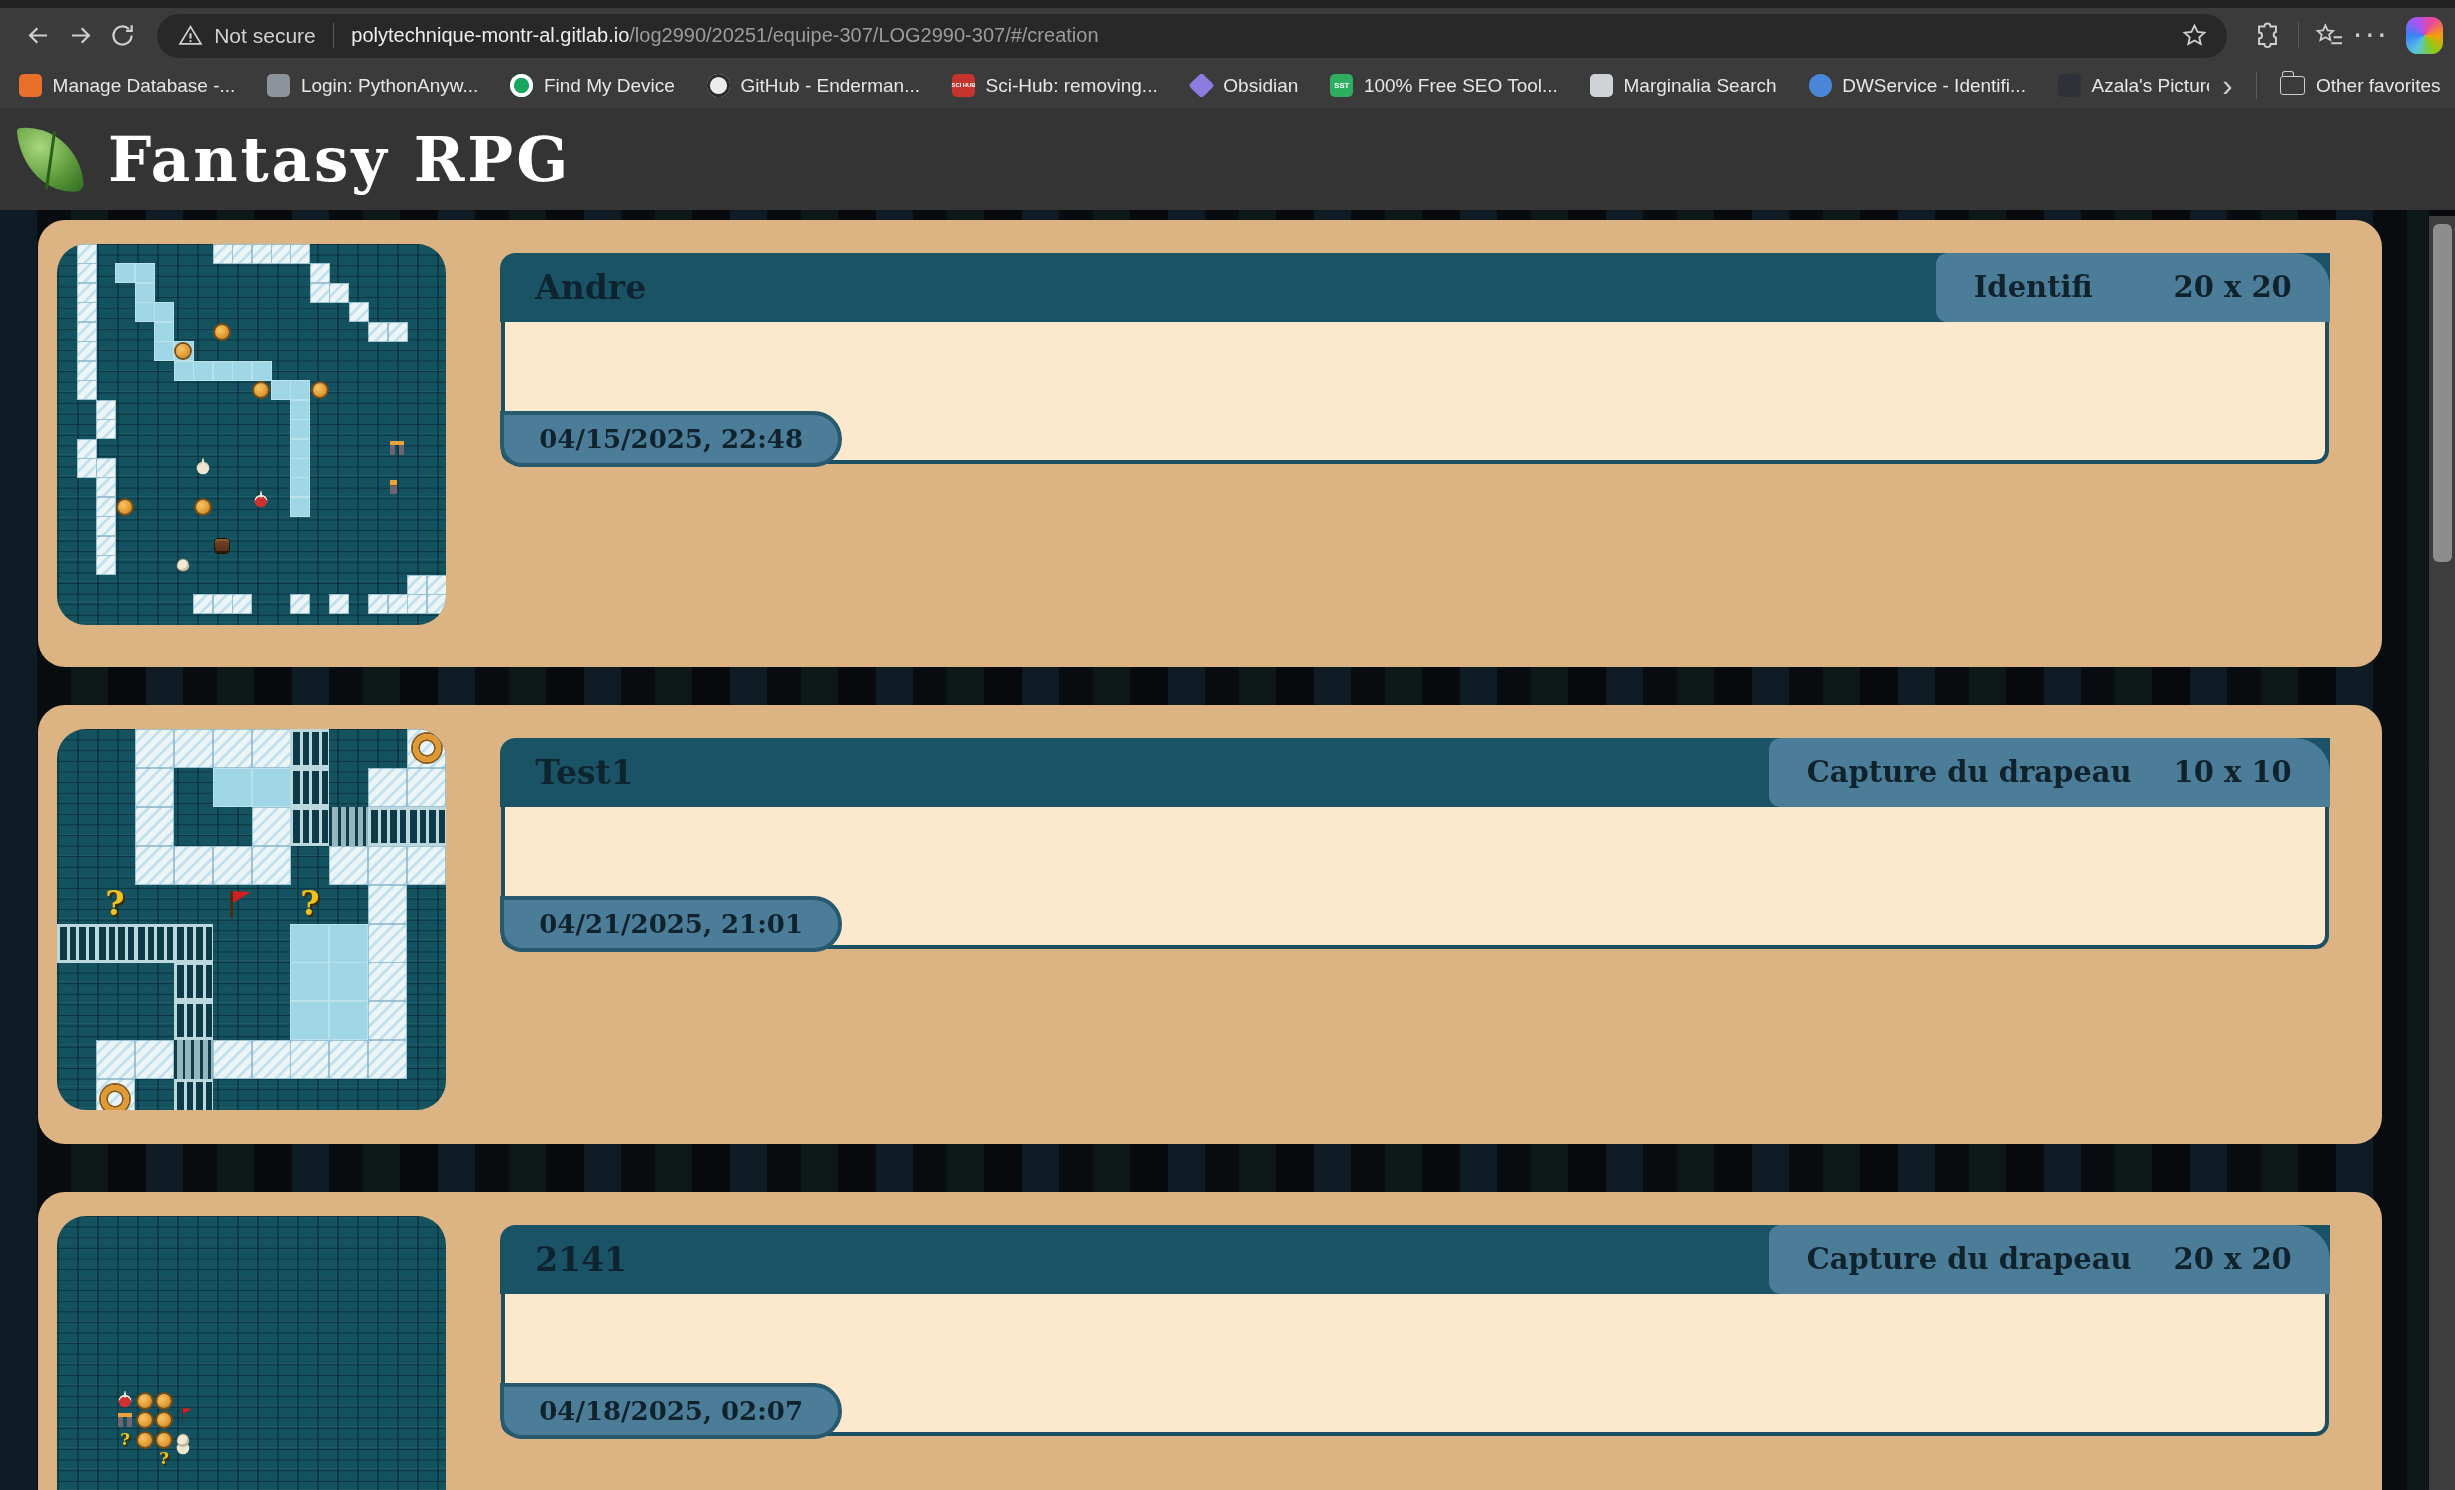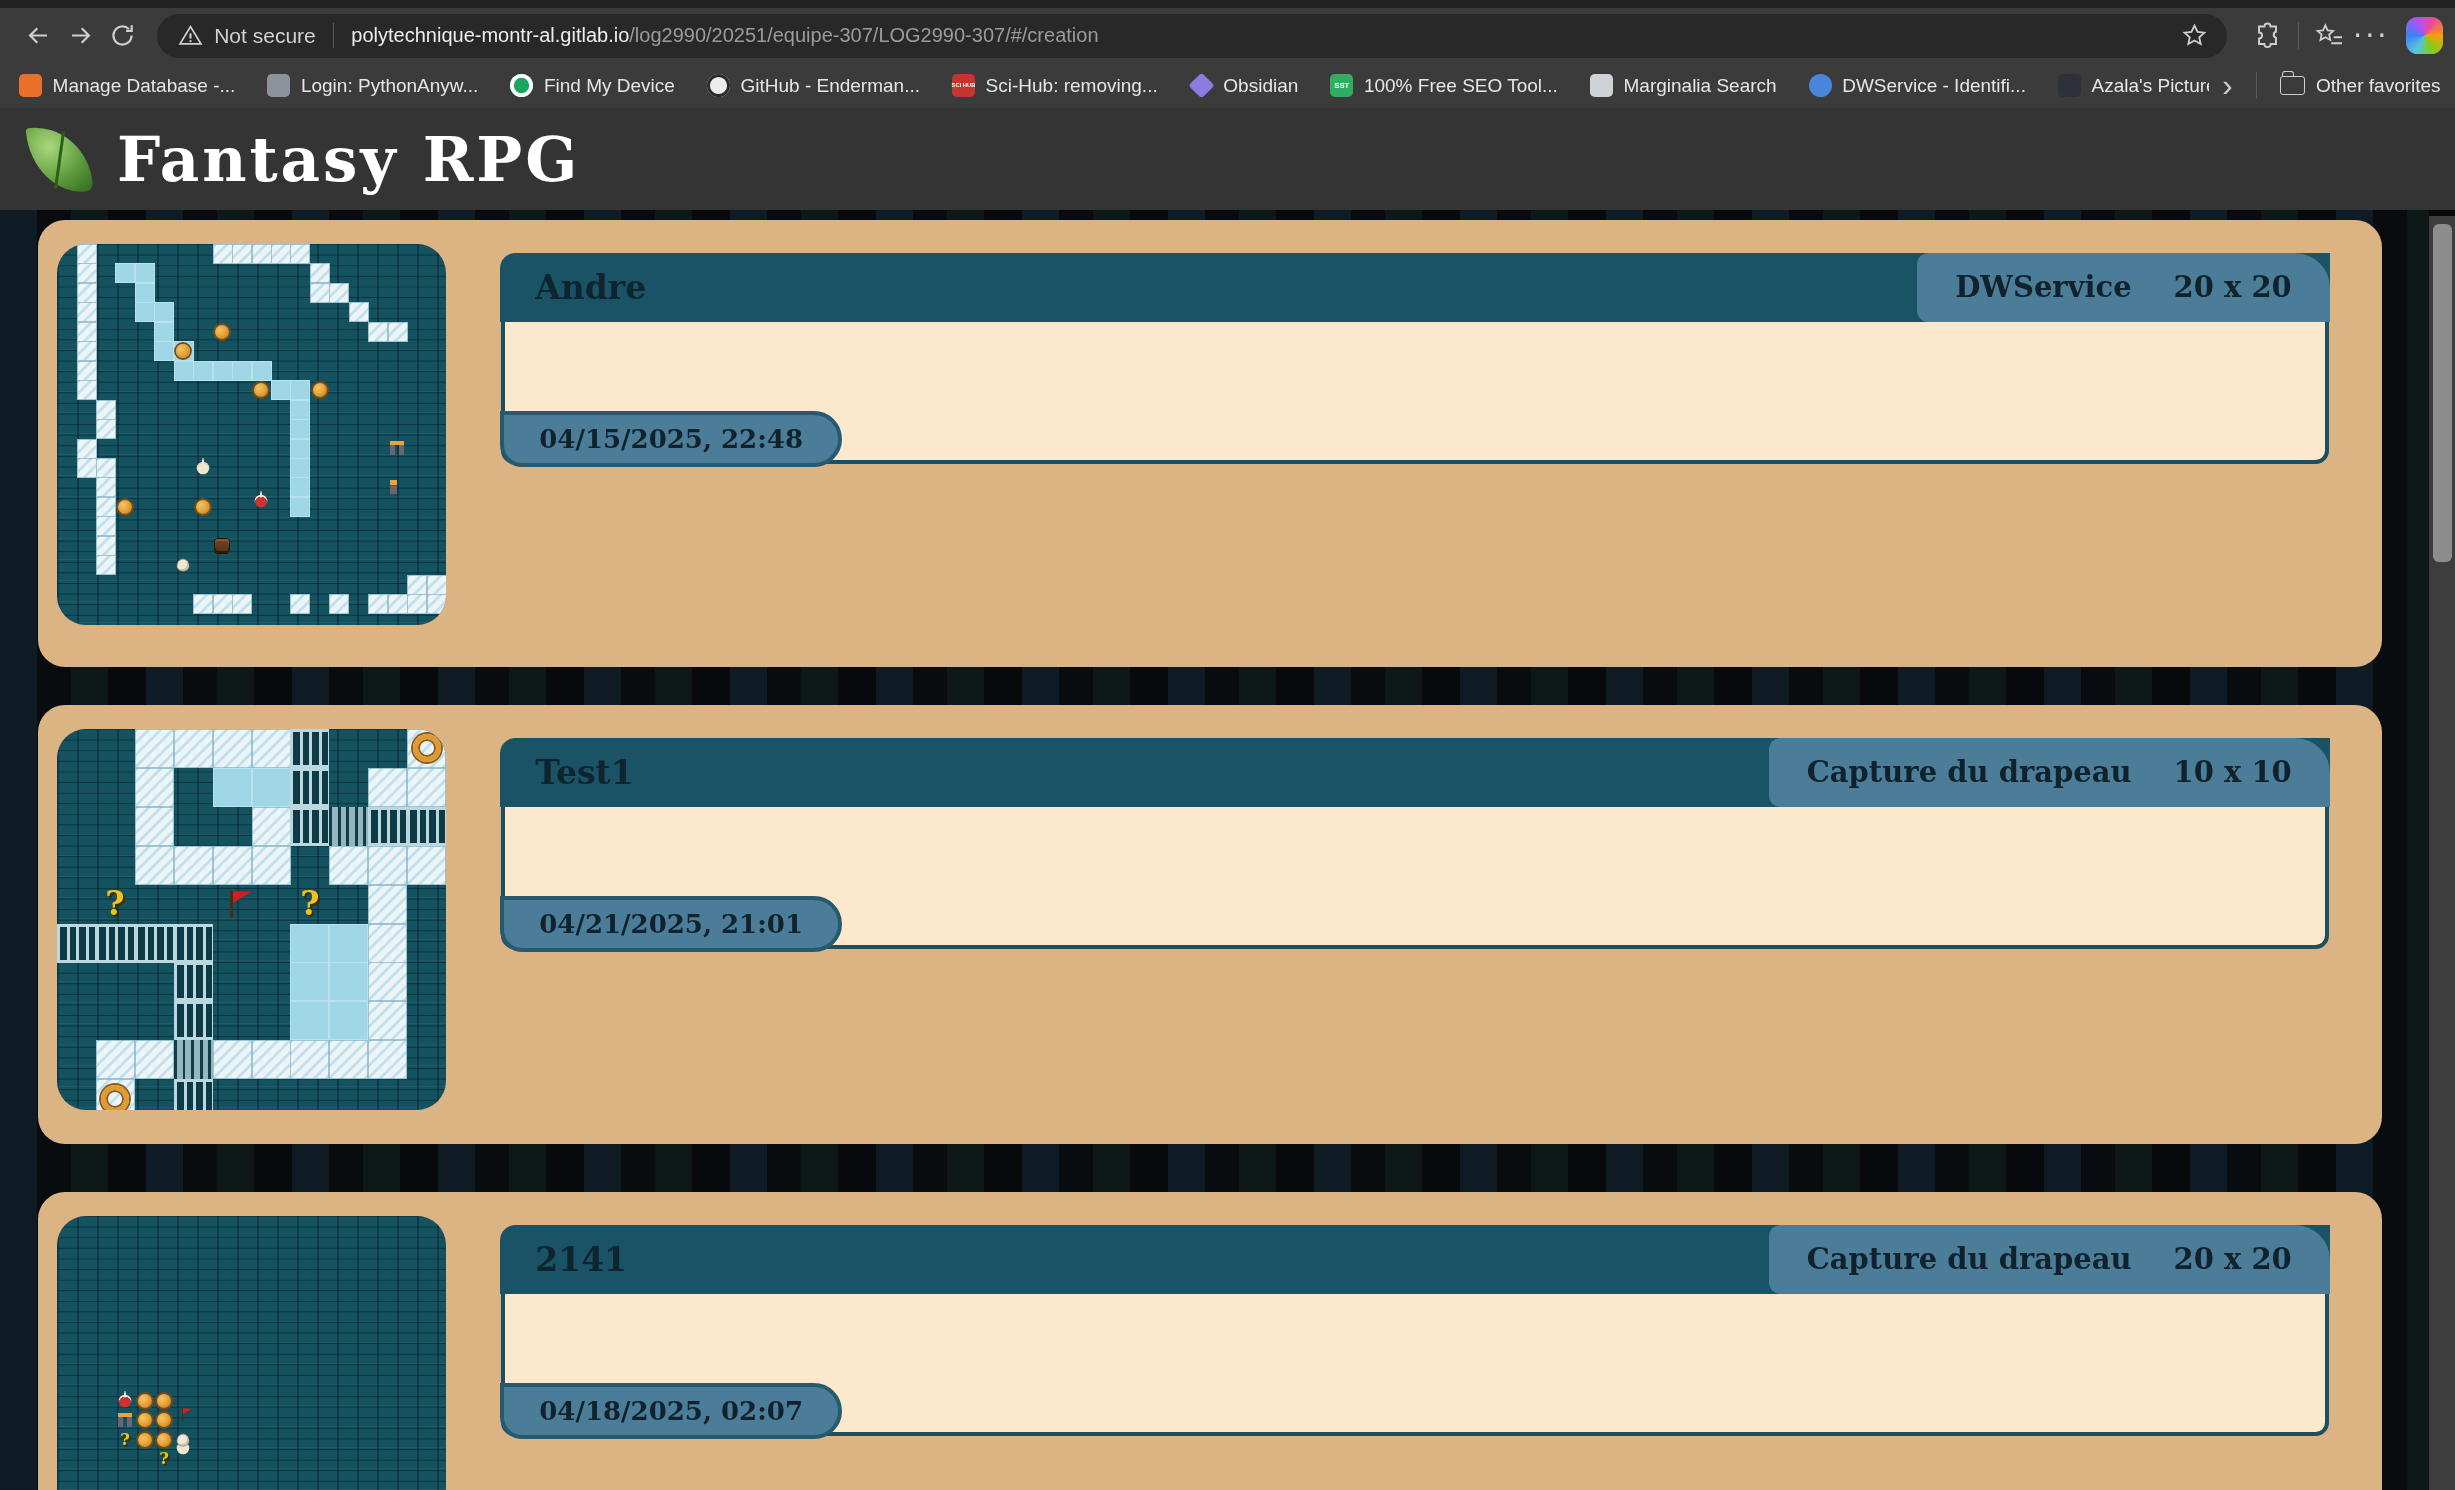--- a/index.html
+++ b/index.html
@@ -39,21 +39,21 @@
   .bm-ic.obsidian-icon { transform:rotate(45deg) scale(.8); border-radius:3.8px; }
   .bm-ic.sci-hub-icon { font-size:5.8px; }
   .bm-chevron { color:#cfcfcf; font-size:31px; padding:0 13.4px; line-height:1; }
   .bm-right { display:flex; align-items:center; gap:11.5px; padding-left:13.4px; }
   .folder-icon { width:25px; height:19px; border:1.9px solid #cfcfcf; border-radius:2.9px; position:relative; }
   .folder-icon::before { content:""; position:absolute; top:-5.8px; left:1.9px; width:9.6px; height:3.8px;
                          border:1.9px solid #cfcfcf; border-bottom:none; border-radius:2.9px 2.9px 0 0; }
 
   
   .page { position:absolute; top:108px; left:0; right:0; bottom:0; background:#07090c; }
-  .page-header { height:102px; background:#343434; display:flex; align-items:center; gap:27px; padding-left:29px; }
+  .page-header { height:102px; background:#343434; display:flex; align-items:center; gap:27px; padding-left:20px; }
   .leaf { width:61px; height:69px; position:relative; transform:rotate(-6deg);
           background:radial-gradient(circle at 35% 30%, #a9d87b, #5f9c3e 55%, #2f6b1f);
           border-radius:6% 94% 12% 88% / 6% 88% 12% 94%; }
   .leaf::after { content:""; position:absolute; left:48%; top:8%; width:2.9px; height:84%;
                  background:#2c5e1b; transform:rotate(14deg); }
   .site-title { font-family:"DejaVu Serif", serif; font-weight:700; font-size:61px; color:#ffffff; letter-spacing:2.9px; }
 
   .page-body { position:absolute; top:102px; left:0; right:27px; bottom:0; overflow:hidden;
                background:#07090c;
                background-image:repeating-linear-gradient(90deg, rgba(26,50,66,.45) 0 37px,
@@ -320,21 +320,21 @@
             <div class="item item-flask-red-icon" style="left: 197px; top: 236px; width: 14px; height: 14px; font-size: 16.5px;"></div>
             <div class="item item-barrel-icon" style="left: 158px; top: 295px; width: 14px; height: 14px; font-size: 16.5px;"></div>
             <div class="item item-egg-icon" style="left: 119px; top: 314px; width: 14px; height: 14px; font-size: 16.5px;"></div>
             <div class="item item-torch-pair-icon" style="left: 333px; top: 197px; width: 14px; height: 14px; font-size: 16.5px;"></div>
             <div class="item item-torch-icon" style="left: 333px; top: 236px; width: 14px; height: 14px; font-size: 16.5px;"></div>
           </div>
         <div class="card-right">
           <div class="cr-header">
             <div class="game-name">Andre</div>
             <div class="mode-badge">
-              <span>DWService</span>
+              <span>Identifi</span>
               <span>20 x 20</span>
             </div>
           </div>
           <div class="cr-body">
             <div class="date-badge">04/15/2025, 22:48</div>
           </div>
         </div>
       </div>
 
       <div class="card card-2">

